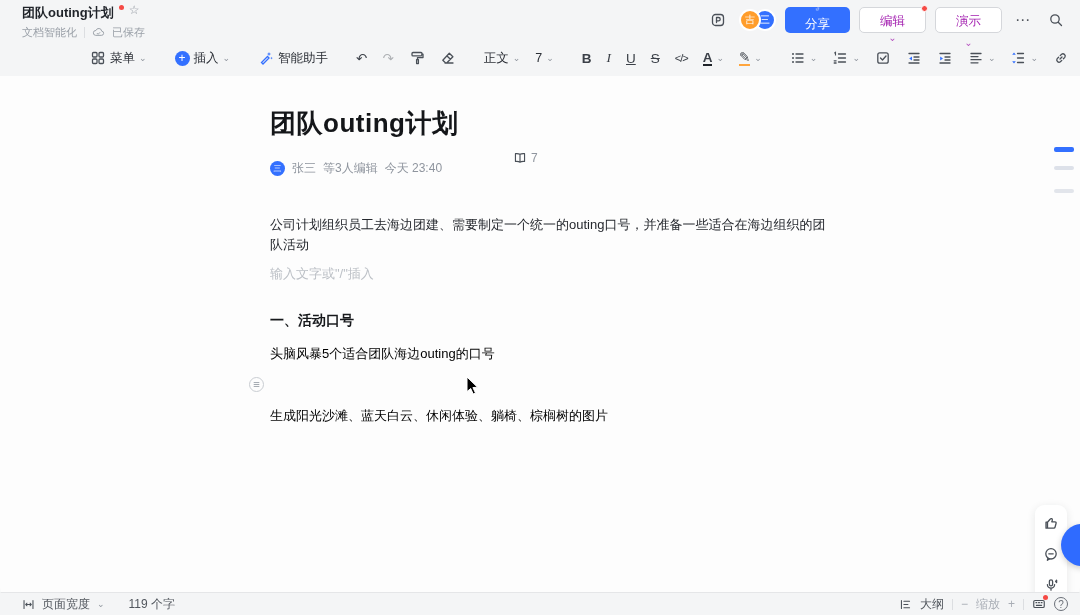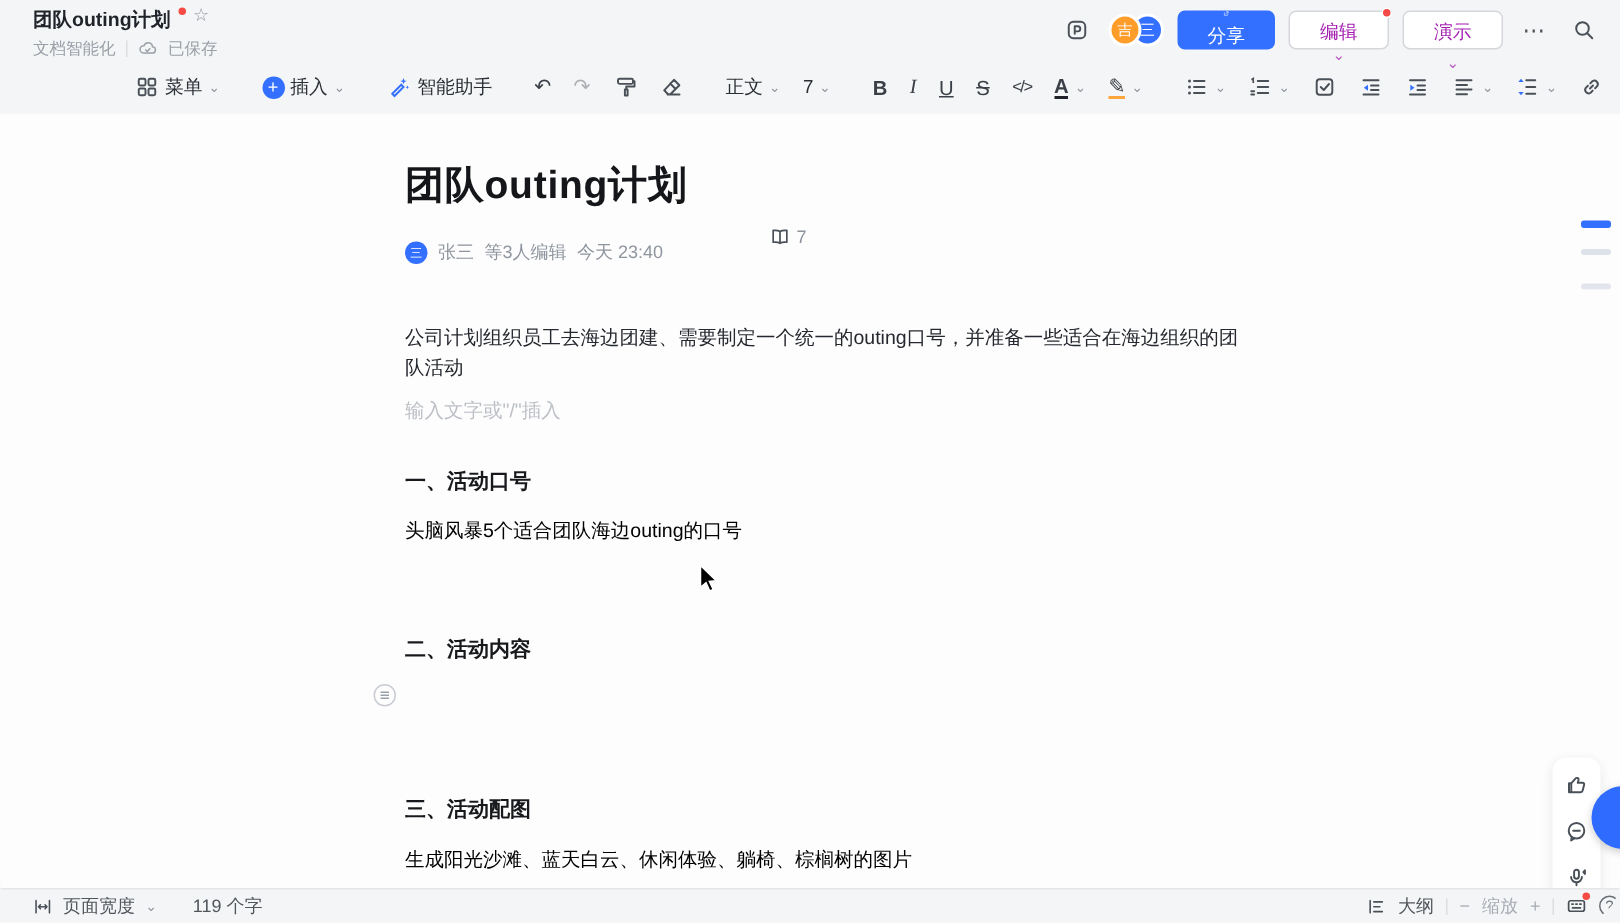--- a/index.html
+++ b/index.html
@@ -73,21 +73,21 @@
   .mini.g2 { left:1054px; top:189px; width:20px; height:4px; background:#e2e5eb; }
 
   
   .rail { position:absolute; left:1035px; top:505px; width:32px; background:#fff; border-radius:9px; box-shadow:0 2px 8px rgba(31,35,41,.1); padding:7px 0; display:flex; flex-direction:column; align-items:center; gap:9px; }
   .rail .iconbox { width:22px; height:22px; }
   .assistant { position:absolute; left:1061px; top:524px; width:42px; height:42px; border-radius:50%; background:#2f6bff; box-shadow:0 2px 6px rgba(0,0,0,.2); }
 
   
   .statusbar { position:absolute; left:0; top:592px; width:1080px; height:23px; border-top:1px solid #e5e6e8; background:#f4f5f6; display:flex; align-items:center; font-size:12px; color:#51565d; }
   .sb-left { display:flex; align-items:center; gap:7px; margin-left:22px; }
-  .sb-right { display:flex; align-items:center; gap:8px; margin-left:auto; }
+  .sb-right { display:flex; align-items:center; gap:8px; margin-left:auto; margin-right:12px; }
   .sb-dim { color:#a8adb5; }
   .helpc { width:14px; height:14px; border-radius:50%; border:1.2px solid #6b7078; font-size:10px; display:flex; align-items:center; justify-content:center; color:#6b7078; }
   .kbd-wrap { position:relative; }
   .kbd-dot { position:absolute; right:-2px; top:-2px; width:5px; height:5px; border-radius:50%; background:#f54a45; }
 
   
   .cursor { position:absolute; left:466px; top:376px; }
 </style>
 </head>
 <body>
@@ -302,30 +302,28 @@
         <span>等3人编辑</span>
         <span>今天 23:40</span>
       </div>
 
       <div class="intro">公司计划组织员工去海边团建、需要制定一个统一的outing口号，并准备一些适合在海边组织的团队活动</div>
       <div class="placeholder">输入文字或"/"插入</div>
 
       <div class="sec-h s1">一、活动口号</div>
       <div class="sec-b s1b">头脑风暴5个适合团队海边outing的口号</div>
 
-      <div class="sec-h s2">二、活动内容</div>
       <div class="bullet-row">
         <span class="para-badge">
           <svg viewBox="0 0 16 16" style="width:9px;height:9px">
               <path d="M3 4.5h10M3 8h10M3 11.5h10" stroke="#9aa0a8" stroke-width="1.6" fill="none"></path>
             </svg>
         </span>
       </div>
 
-      <div class="sec-h s3">三、活动配图</div>
       <div class="sec-b">生成阳光沙滩、蓝天白云、休闲体验、躺椅、棕榈树的图片</div>
     </div>
 
     <div class="readers">
       <svg class="icon16" viewBox="0 0 16 16" style="width:14px;height:14px">
           <path class="ic" d="M8 3.8C6.8 3 5 2.8 2.8 3v9c2.2-.2 4 0 5.2.8 1.2-.8 3-1 5.2-.8V3C11 2.8 9.2 3 8 3.8zM8 3.8v9"></path>
         </svg>
       <span>7</span>
     </div>
   </div>

